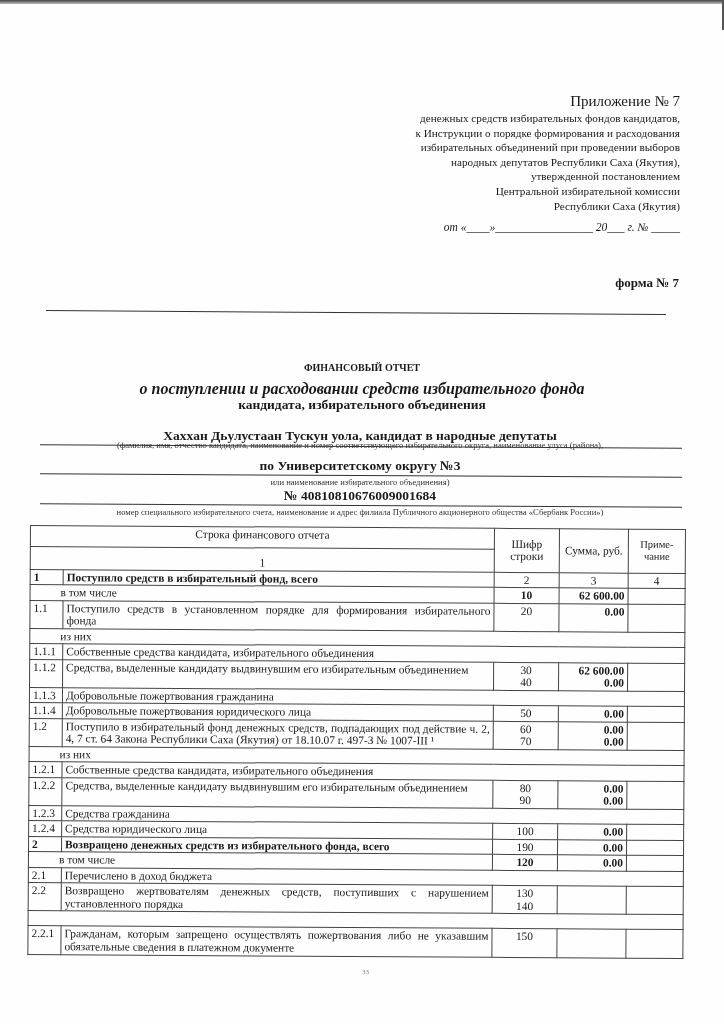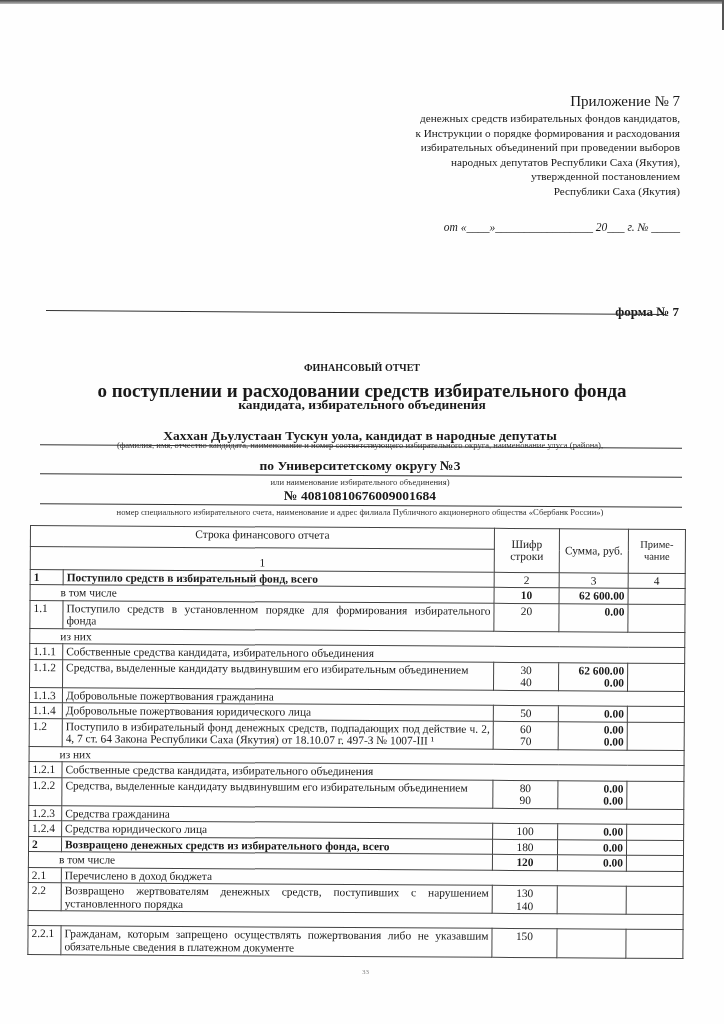--- a/index.html
+++ b/index.html
@@ -5,25 +5,25 @@
   html, body { margin: 0; padding: 0; }
   body {
     width: 724px; height: 1024px; background: #fefefe; position: relative; overflow: hidden;
     font-family: "Liberation Serif", serif; color: #1a1a1a;
   }
   .topedge { position: absolute; left: 0; top: 0; width: 724px; height: 4px; background: linear-gradient(#444, #bbb); }
   .rightedge { position: absolute; right: 0; top: 0; width: 2px; height: 30px; background: #555; }
   .appendix { position: absolute; right: 44px; top: 93px; text-align: right; font-size: 11.2px; line-height: 14.6px; }
   .appendix .title { font-size: 15px; line-height: 17px; margin-bottom: 1px; }
   .approval-date { position: absolute; right: 44px; top: 221px; font-size: 11.5px; font-style: italic; }
-  .form-label { position: absolute; right: 45px; top: 304px; font-size: 13px; font-weight: bold; }
+  .form-label { position: absolute; right: 45px; top: 275px; font-size: 13px; font-weight: bold; }
   .hline { position: absolute; height: 1px; background: #333; }
   .report-title { position: absolute; left: 0; width: 724px; text-align: center; font-weight: bold; }
   .t1 { top: 362px; font-size: 10px; }
-  .t2 { top: 380px; font-size: 19px; }
+  .t2 { top: 380px; font-size: 16px; font-style: italic; }
   .t3 { top: 397px; font-size: 13.5px; }
   .fill-value { position: absolute; left: 40px; width: 640px; text-align: center; font-weight: bold; font-size: 13.5px; }
   .fill-caption { position: absolute; left: 40px; width: 640px; text-align: center; font-size: 8.6px; color: #333; }
   table.report {
     position: absolute; left: 30px; top: 525px; width: 656px; border-collapse: collapse;
     font-size: 11.4px; line-height: 12.5px;
   }
   table.report td { border: 1px solid #444; padding: 1px 3px; vertical-align: top; }
   td.num { width: 26px; padding-left: 2px; }
   td.code { width: 58px; text-align: center; }
@@ -41,20 +41,21 @@
 <div class="topedge"></div>
 <div class="rightedge"></div>
 
 <div class="appendix">
   <div class="title">Приложение № 7</div>
   <div>денежных средств избирательных фондов кандидатов,</div>
   <div>к Инструкции о порядке формирования и расходования</div>
   <div>избирательных объединений при проведении выборов</div>
   <div>народных депутатов Республики Саха (Якутия),</div>
   <div>утвержденной постановлением</div>
+  <div>Центральной избирательной комиссии</div>
   <div>Республики Саха (Якутия)</div>
 </div>
 <div class="approval-date">от «____»_________________ 20___ г. № _____</div>
 
 <div class="form-label">форма № 7</div>
 <div class="hline" style="left:46px; top:312px; width:620px; transform:rotate(0.35deg);"></div>
 
 <div class="report-title t1">ФИНАНСОВЫЙ ОТЧЕТ</div>
 <div class="report-title t2">о поступлении и расходовании средств избирательного фонда</div>
 <div class="report-title t3">кандидата, избирательного объединения</div>
@@ -173,21 +174,21 @@
   <tr>
     <td class="num">1.2.4</td>
     <td>Средства юридического лица</td>
     <td class="code">100</td>
     <td class="sum">0.00</td>
     <td class="note"></td>
   </tr>
   <tr>
     <td class="num b">2</td>
     <td class="b">Возвращено денежных средств из избирательного фонда, всего</td>
-    <td class="code">180</td>
+    <td class="code">190</td>
     <td class="sum">0.00</td>
     <td class="note"></td>
   </tr>
   <tr>
     <td colspan="2" class="indent">в том числе</td>
     <td class="code b">120</td>
     <td class="sum">0.00</td>
     <td class="note"></td>
   </tr>
   <tr>

